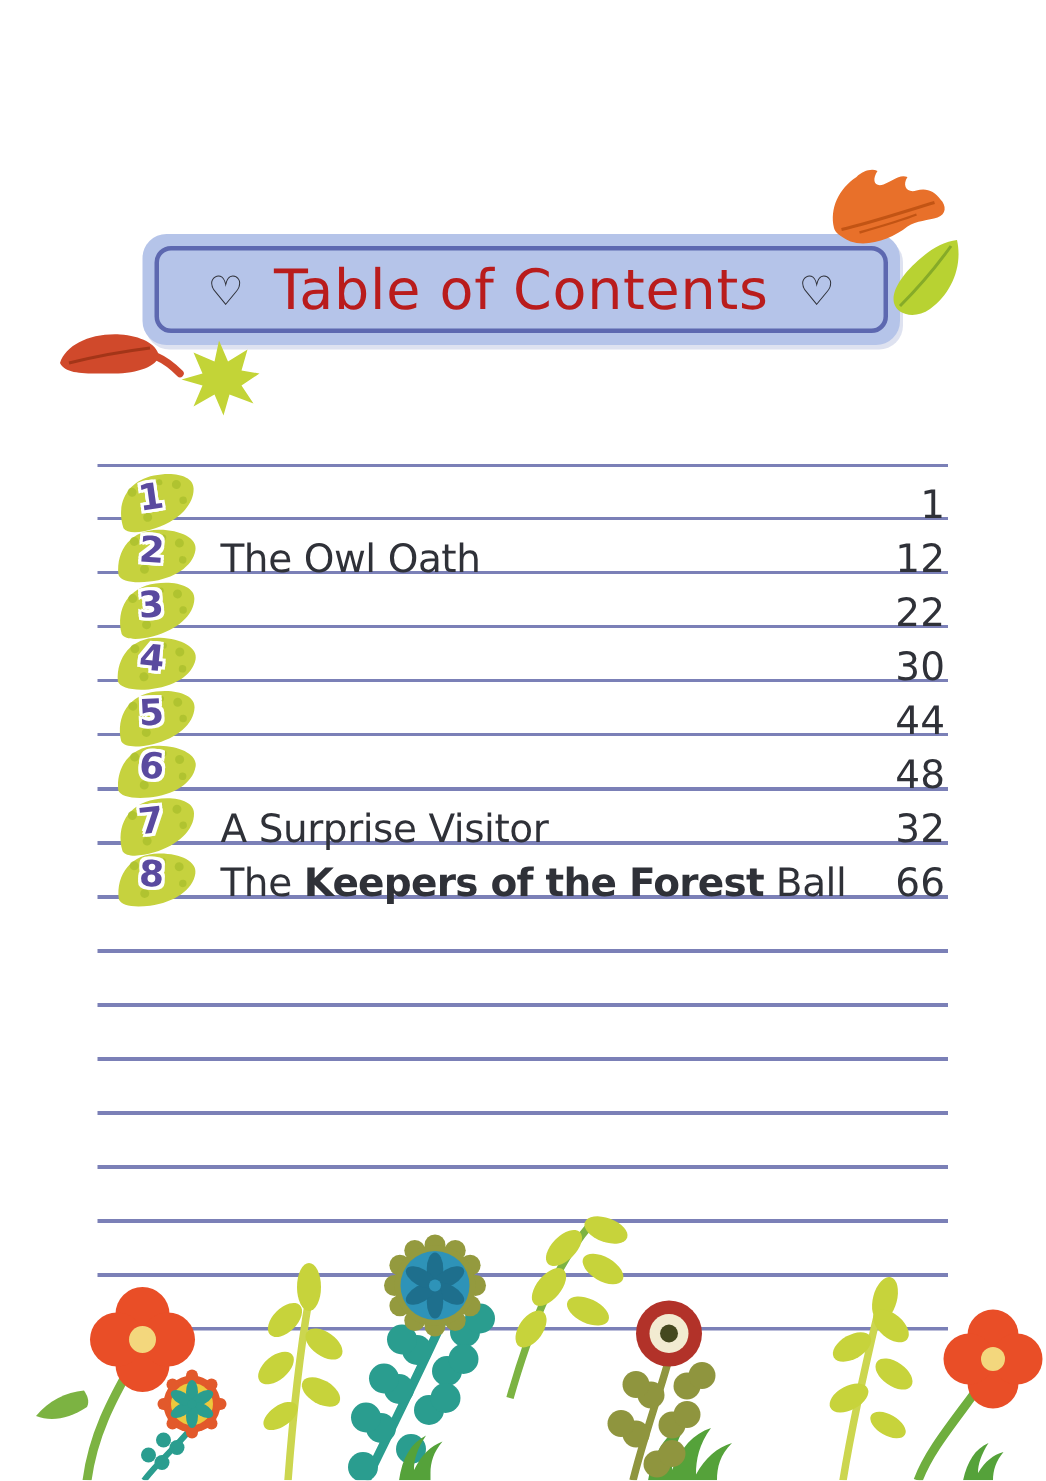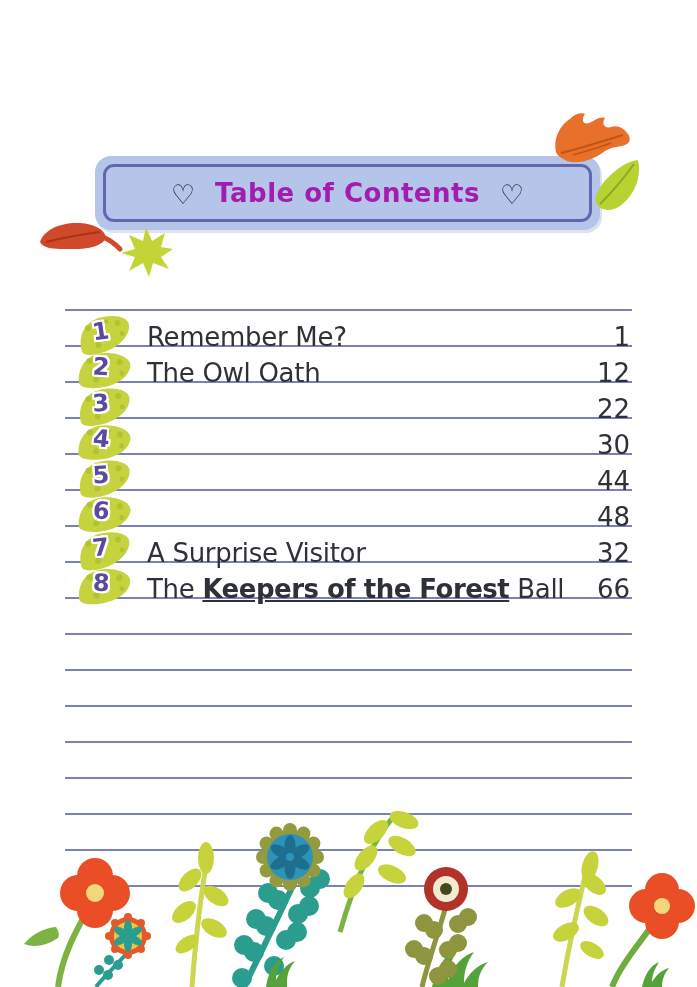--- a/index.html
+++ b/index.html
@@ -15,21 +15,21 @@
     position:absolute; left:95px; top:156px; width:505px; height:74px;
     background:#b5c4e9; border-radius:16px; z-index:1;
     box-shadow:2px 3px 0 rgba(125,140,195,0.25);
   }
   .banner-inner {
     position:absolute; left:8px; top:8px; right:8px; bottom:8px;
     border:3px solid #5d68b0; border-radius:11px;
     display:flex; align-items:center; justify-content:center; gap:20px;
   }
   .banner-title {
-    font-size:26px; font-weight:bold; color:#a21caf; letter-spacing:0.5px;
+    font-size:37px; font-weight:normal; color:#b91c1c; letter-spacing:0.5px;
     white-space:nowrap;
   }
   .heart { font-size:27px; font-weight:bold; color:#2e3038; transform:translateY(1px); }
 
   
   .deco { position:absolute; z-index:2; pointer-events:none; }
   .leaf-orange { left:550px; top:110px; }
   .leaf-green  { left:590px; top:156px; }
   .leaf-red    { left:36px;  top:218px; }
   .leaf-maple  { left:119px; top:225px; }
@@ -63,21 +63,21 @@
   .toc-row:nth-of-type(4) .badge{transform:rotate(6deg);}
   .toc-row:nth-of-type(5) .badge{transform:rotate(-3deg);}
   .toc-row:nth-of-type(6) .badge{transform:rotate(5deg);}
   .toc-row:nth-of-type(7) .badge{transform:rotate(-6deg);}
   .toc-row:nth-of-type(8) .badge{transform:rotate(3deg);}
 
   .row-title {
     margin-left:16px; margin-bottom:-5px; font-size:26px; color:#2f3138;
     letter-spacing:-0.3px; white-space:nowrap;
   }
-  .row-title b { font-weight:bold; letter-spacing:-0.5px;text-decoration:underline; }
+  .row-title b { font-weight:bold; letter-spacing:-0.5px; }
   .row-page {
     margin-left:auto; margin-bottom:-5px; margin-right:2px;
     font-size:26px; color:#2f3138;
   }
 
   
   .flowers { position:absolute; left:0; top:802px; width:697px; height:185px; z-index:4; pointer-events:none; }
 </style>
 </head>
 <body>
@@ -121,21 +121,20 @@
           <g fill="#abc02d" opacity="0.8">
               <circle cx="12" cy="12" r="3"></circle>
               <circle cx="42" cy="11" r="3"></circle>
               <circle cx="20" cy="30" r="3"></circle>
               <circle cx="45" cy="22" r="2.5"></circle>
               <circle cx="31" cy="8" r="2"></circle>
             </g>
         </svg>
         <span class="badge-num">1</span>
       </span>
-      <span class="row-title">Remember Me?</span>
       <span class="row-page">1</span>
     </div>
 
     <div class="toc-row" style="top:347px">
       <span class="badge">
         <svg width="54" height="40" viewBox="0 0 54 40">
           <path fill="#c6d23e" d="M3,35 C0,18 10,4 28,3 C42,2 54,7 53,15 C52,26 40,35 24,38 C13,40 5,39 3,35 Z"></path>
           <g fill="#abc02d" opacity="0.8">
               <circle cx="12" cy="12" r="3"></circle>
               <circle cx="42" cy="11" r="3"></circle>

